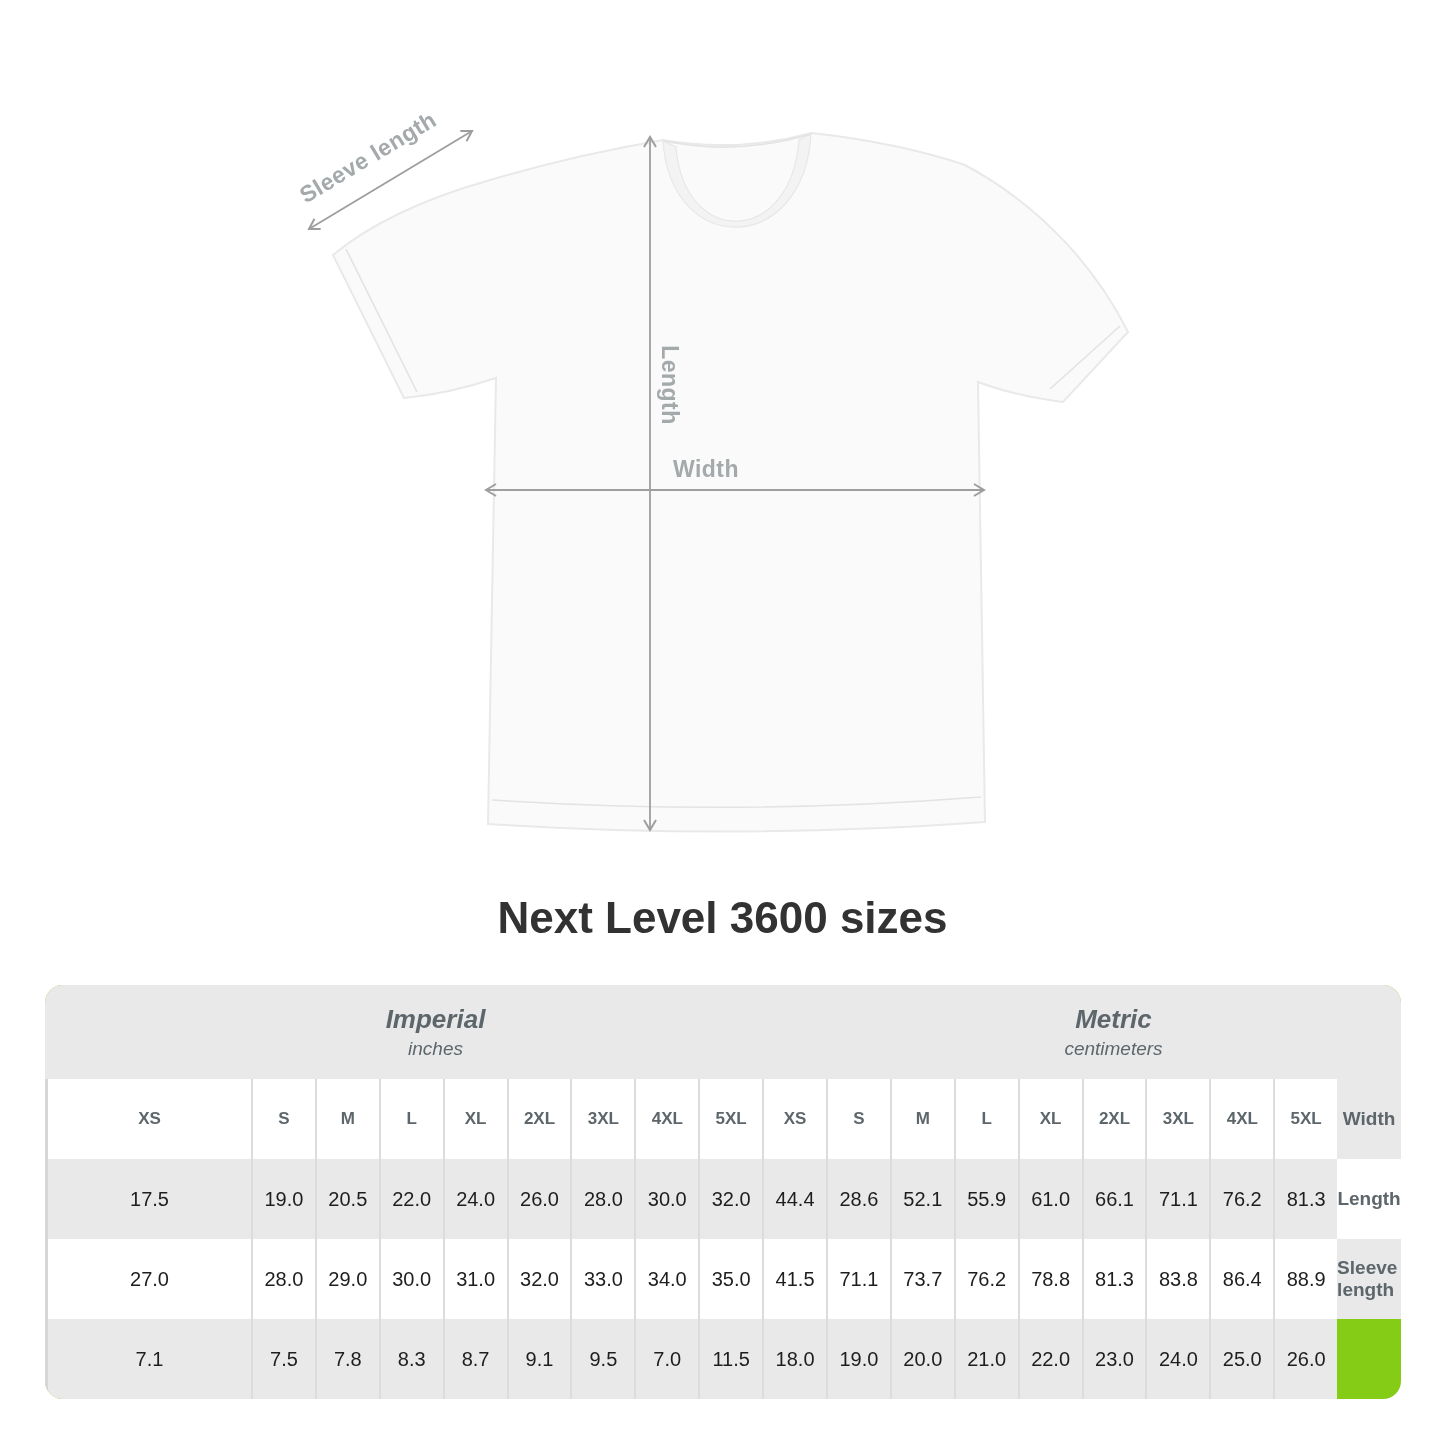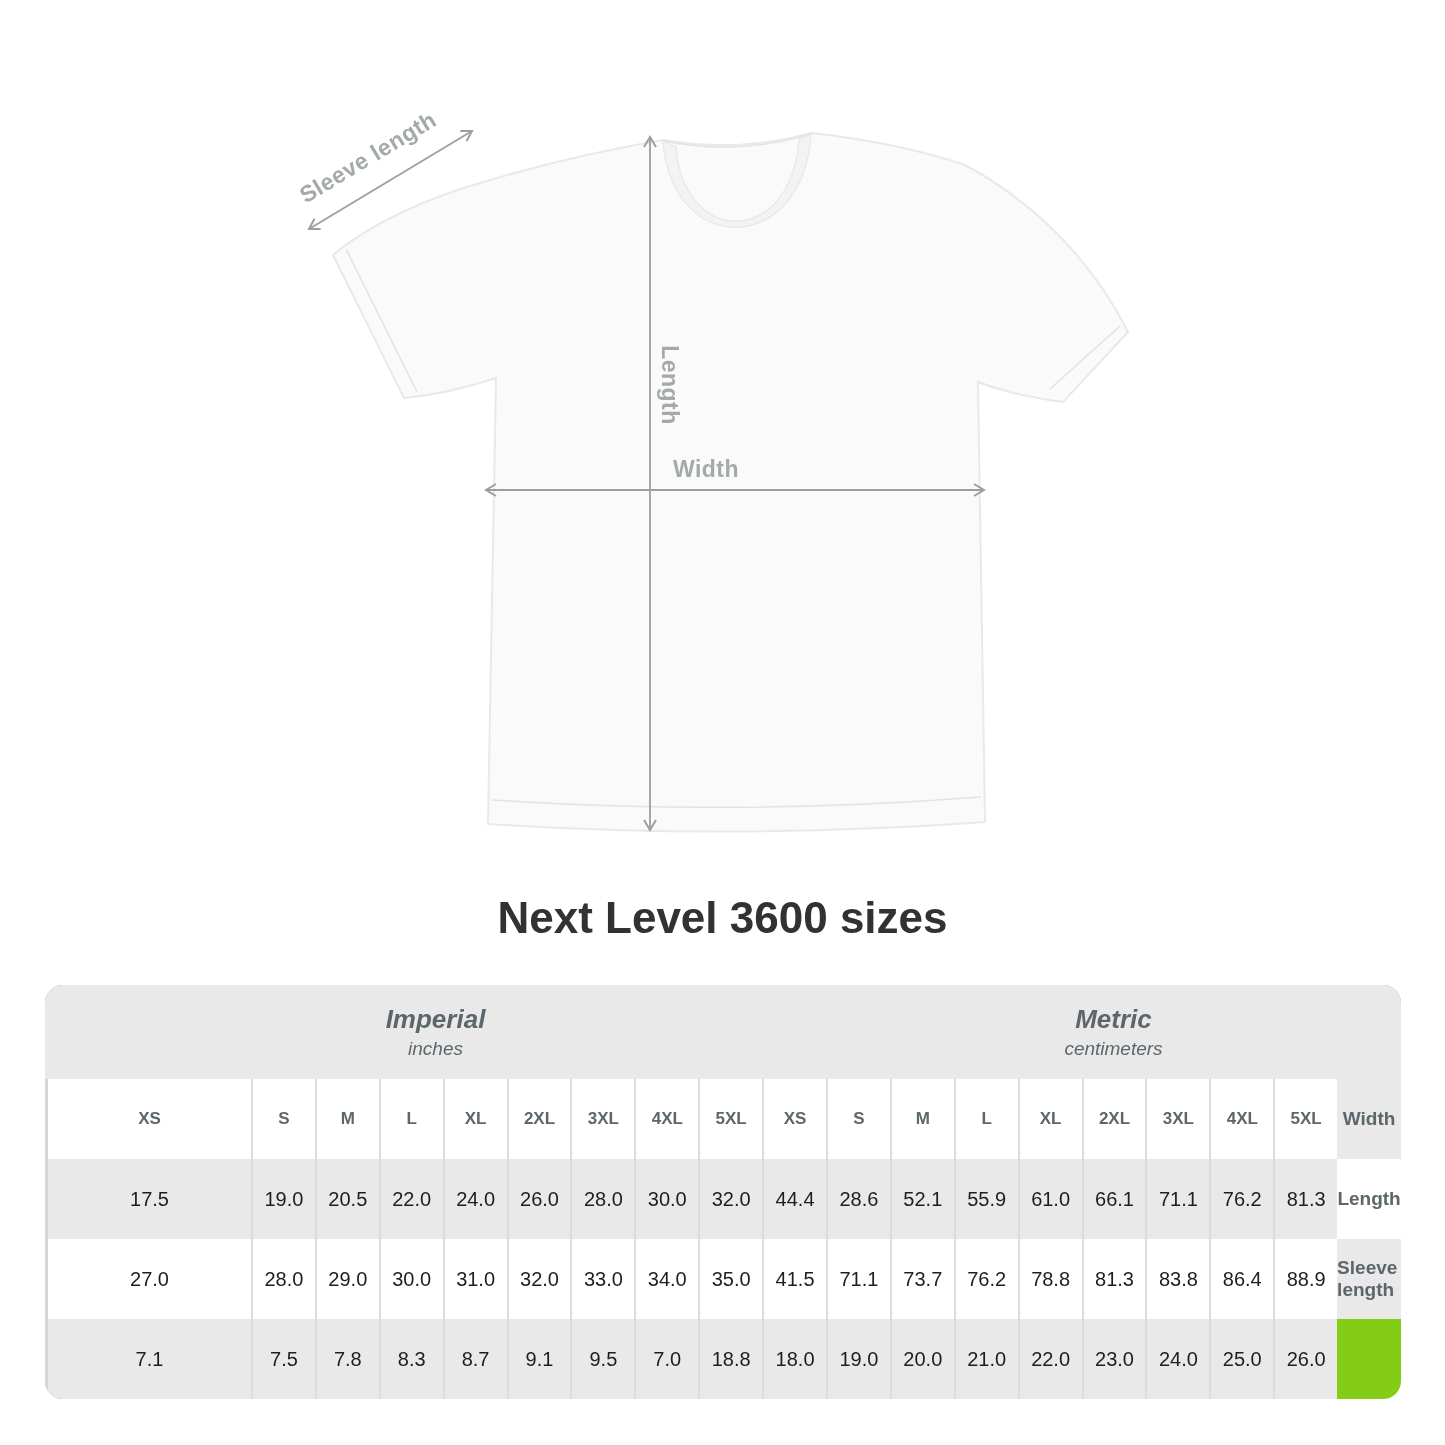--- a/index.html
+++ b/index.html
@@ -153,21 +153,21 @@
       <div class="cell sep">88.9</div>
       <div class="cell rowlab shade">Sleeve length</div>
       <div class="cell sep-strong shade">7.1</div>
       <div class="cell sep shade">7.5</div>
       <div class="cell sep shade">7.8</div>
       <div class="cell sep shade">8.3</div>
       <div class="cell sep shade">8.7</div>
       <div class="cell sep shade">9.1</div>
       <div class="cell sep shade">9.5</div>
       <div class="cell sep shade">7.0</div>
-      <div class="cell sep shade">18.8</div>
+      <div class="cell sep shade">11.5</div>
       <div class="cell sep shade">18.0</div>
       <div class="cell sep shade">19.0</div>
       <div class="cell sep shade">20.0</div>
       <div class="cell sep shade">21.0</div>
       <div class="cell sep shade">22.0</div>
       <div class="cell sep shade">23.0</div>
       <div class="cell sep shade">24.0</div>
       <div class="cell sep shade">25.0</div>
       <div class="cell sep shade">26.0</div>
     </div>

